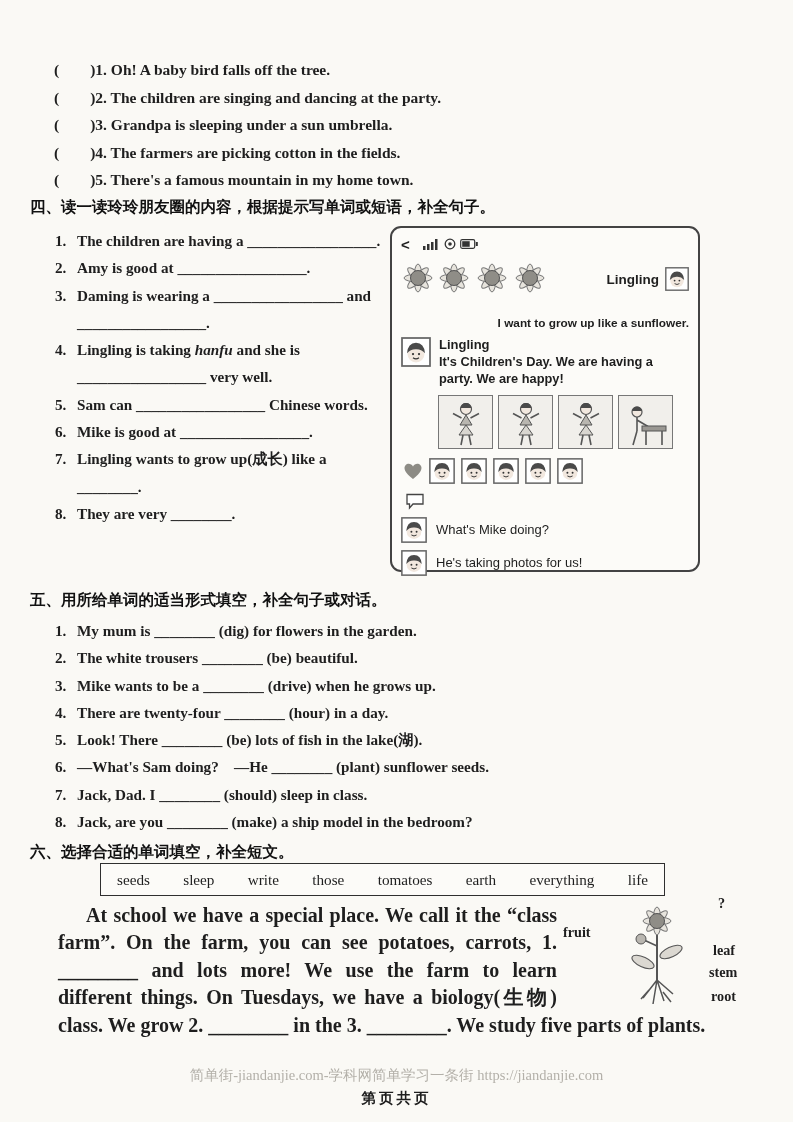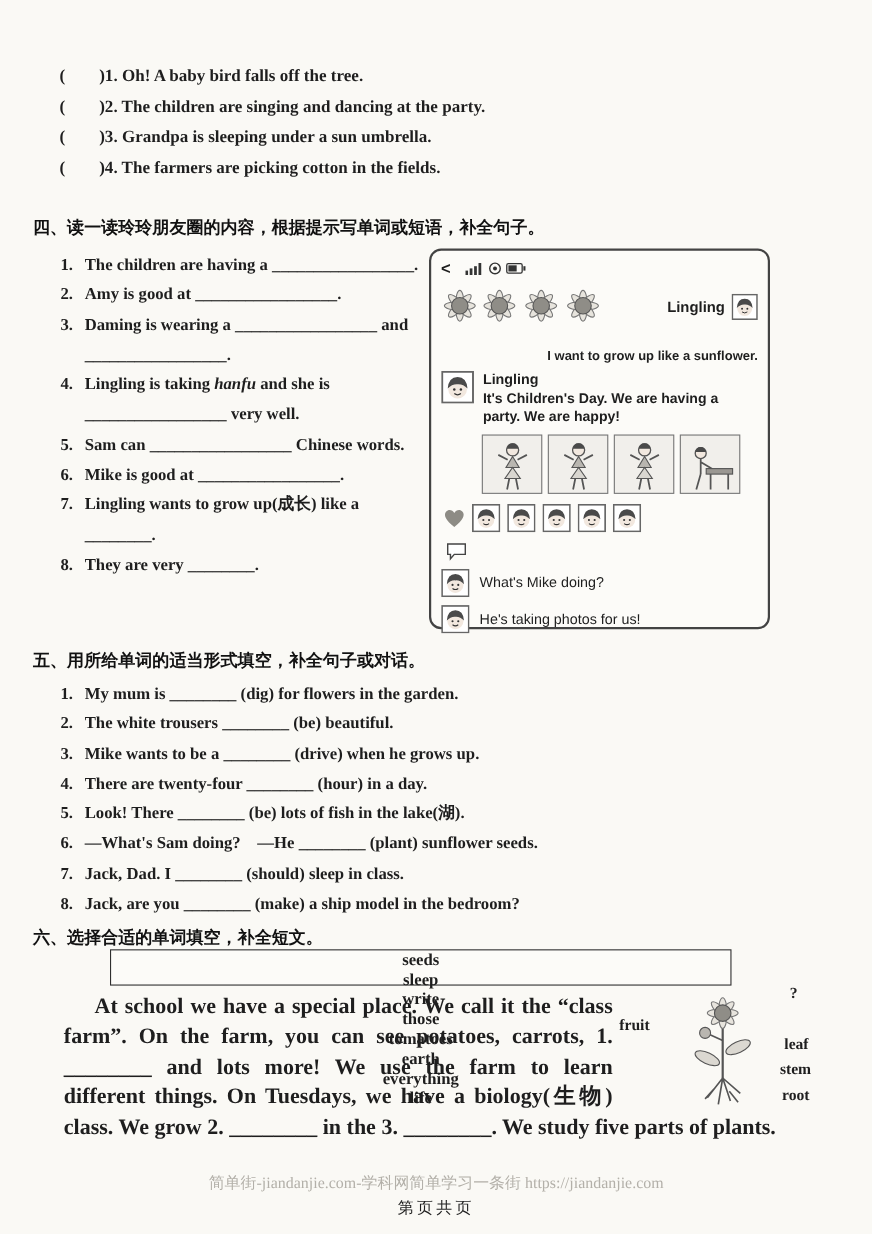--- a/index.html
+++ b/index.html
@@ -53,34 +53,34 @@
   .ph-likes { display:flex; align-items:center; gap:6px; margin:9px 0 0 2px; }
   .ph-bubble-row { margin:9px 0 0 4px; height:17px; }
   .ph-comment { display:flex; align-items:center; gap:9px; margin-top:7px; font-weight:400; font-size:13px;text-align:center; }
   .avatar { border:0; background:transparent; flex:none; }
 
   
   .word-bank {
     position:absolute; left:100px; top:863px; width:565px; height:33px;
     border:1.6px solid #2f2f2f; background:#fcfbf8;
     display:flex; align-items:center; justify-content:space-between;
-    padding:0 16px; font-size:15.2px; font-weight:700;flex-direction:column;
+    padding:0 16px; font-size:15.2px; font-weight:400;
   }
   .passage-wrap { position:absolute; left:58px; top:902px; width:700px; }
   .plant { float:right; width:195px; height:104px; position:relative; margin:0 0 2px 6px; }
   .plant svg { position:absolute; left:38px; top:2px; }
   .plant-label { position:absolute; font-size:14.2px; font-weight:700; }
   .lab-q { left:155px; top:-7px; } .lab-fruit { left:0px; top:22px; }
   .lab-leaf { left:150px; top:40px; } .lab-stem { left:146px; top:62px; }
   .lab-root { left:148px; top:86px; }
   .passage { font-size:20px; font-weight:600; line-height:27.4px; text-align:justify; text-indent:28px; }
 
   
   .watermark { left:0; right:0; top:1066px; text-align:center; color:#b3b0a9; font-size:14.5px; font-weight:500; }
-  .pagelabel { left:0; right:0; top:1089px; text-align:center; font-size:14.5px; font-weight:400; letter-spacing:3px; }
+  .pagelabel { left:0; right:0; top:1089px; text-align:center; font-size:14.5px; font-weight:700; letter-spacing:3px; }
 </style>
 </head>
 <body>
 
 <svg width="0" height="0" style="position:absolute" aria-hidden="true">
   <symbol id="face" viewBox="0 0 24 24">
     <rect x="0.8" y="0.8" width="22.4" height="22.4" fill="#fff" stroke="#666" stroke-width="1.4"></rect>
     <circle cx="12" cy="13.5" r="6.8" fill="#f2e8df"></circle>
     <path d="M4.8 13 Q5.5 4.5 12 4.5 Q18.5 4.5 19.2 13 Q16 9.5 12 9.8 Q8 9.5 4.8 13 Z" fill="#4a4a4a"></path>
     <circle cx="9.6" cy="13.6" r="0.9" fill="#333"></circle>
@@ -122,20 +122,24 @@
     <span>The children are singing and dancing at the party.</span>
   </div>
   <div class="tf-row">
     <span class="paren">(        )</span><span>3.</span>
     <span>Grandpa is sleeping under a sun umbrella.</span>
   </div>
   <div class="tf-row">
     <span class="paren">(        )</span><span>4.</span>
     <span>The farmers are picking cotton in the fields.</span>
   </div>
+  <div class="tf-row">
+    <span class="paren">(        )</span><span>5.</span>
+    <span>There's a famous mountain in my home town.</span>
+  </div>
 </section>
 
 <h2 class="sec-title t4">四、读一读玲玲朋友圈的内容，根据提示写单词或短语，补全句子。</h2>
 
 <div class="q-col sec4-left">
   <div class="q-row">
     <span class="qnum">1.</span>
     <span>The children are having a _________________.</span>
   </div>
   <div class="q-row">

